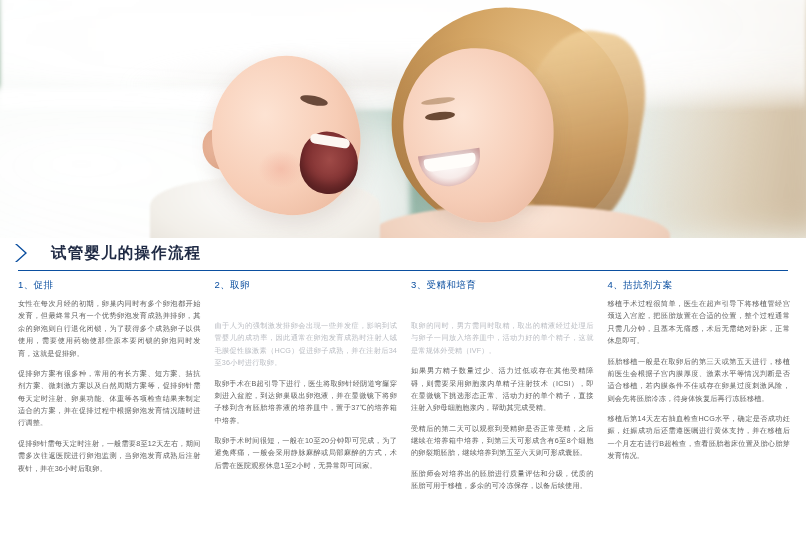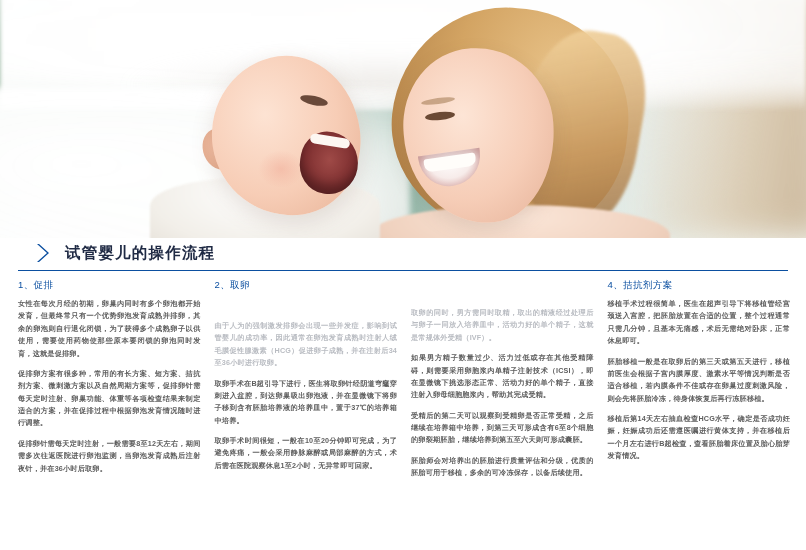--- a/index.html
+++ b/index.html
@@ -209,25 +209,25 @@
     left: 370px; top: 205px;
     width: 300px; height: 60px;
     border-radius: 50% 50% 0 0;
     background: radial-gradient(ellipse at 50% 20%, #fbe6d8 0%, #f0d2bf 65%, #e4c0aa 100%);
     filter: blur(1px);
   }
 
   
   .heading-row {
     position: absolute;
-    left: 36px;
+    left: 14px;
     top: 243px;
     display: flex;
     align-items: center;
-    gap: 13px;
+    gap: 21px;
   }
   .heading-chevron {
     width: 16px;
     height: 20px;
     display: block;
   }
   .heading-text {
     font-size: 15.5px;
     font-weight: bold;
     color: #1f2a44;
@@ -262,21 +262,20 @@
     margin: 0 0 6px 0;
     letter-spacing: 0.4px;
   }
   .col-body p {
     margin: 0 0 8px 0;
     font-size: 7.2px;
     line-height: 1.72;
     color: #5e5e5e;
     text-align: justify;
     letter-spacing: 0.15px;
-    font-weight: bold;
   }
   .col-body p.faded {
     color: #b9bcc2;
     margin-top: 28px;
   }
 </style>
 </head>
 <body>
 
 <div class="hero">
@@ -331,20 +330,23 @@
       <span>2、</span><span>取卵</span>
     </div>
     <div class="col-body">
       <p class="faded">由于人为的强制激发排卵会出现一些并发症，影响到试管婴儿的成功率，因此通常在卵泡发育成熟时注射人绒毛膜促性腺激素（HCG）促进卵子成熟，并在注射后34至36小时进行取卵。</p>
       <p>取卵手术在B超引导下进行，医生将取卵针经阴道穹窿穿刺进入盆腔，到达卵巢吸出卵泡液，并在显微镜下将卵子移到含有胚胎培养液的培养皿中，置于37℃的培养箱中培养。</p>
       <p>取卵手术时间很短，一般在10至20分钟即可完成，为了避免疼痛，一般会采用静脉麻醉或局部麻醉的方式，术后需在医院观察休息1至2小时，无异常即可回家。</p>
     </div>
   </div>
 
   <div class="col">
+    <div class="col-title">
+      <span>3、</span><span>受精和培育</span>
+    </div>
     <div class="col-body">
       <p class="faded">取卵的同时，男方需同时取精，取出的精液经过处理后与卵子一同放入培养皿中，活动力好的单个精子，这就是常规体外受精（IVF）。</p>
       <p>如果男方精子数量过少、活力过低或存在其他受精障碍，则需要采用卵胞浆内单精子注射技术（ICSI），即在显微镜下挑选形态正常、活动力好的单个精子，直接注射入卵母细胞胞浆内，帮助其完成受精。</p>
       <p>受精后的第二天可以观察到受精卵是否正常受精，之后继续在培养箱中培养，到第三天可形成含有6至8个细胞的卵裂期胚胎，继续培养到第五至六天则可形成囊胚。</p>
       <p>胚胎师会对培养出的胚胎进行质量评估和分级，优质的胚胎可用于移植，多余的可冷冻保存，以备后续使用。</p>
     </div>
   </div>
 
   <div class="col">
     <div class="col-title">

